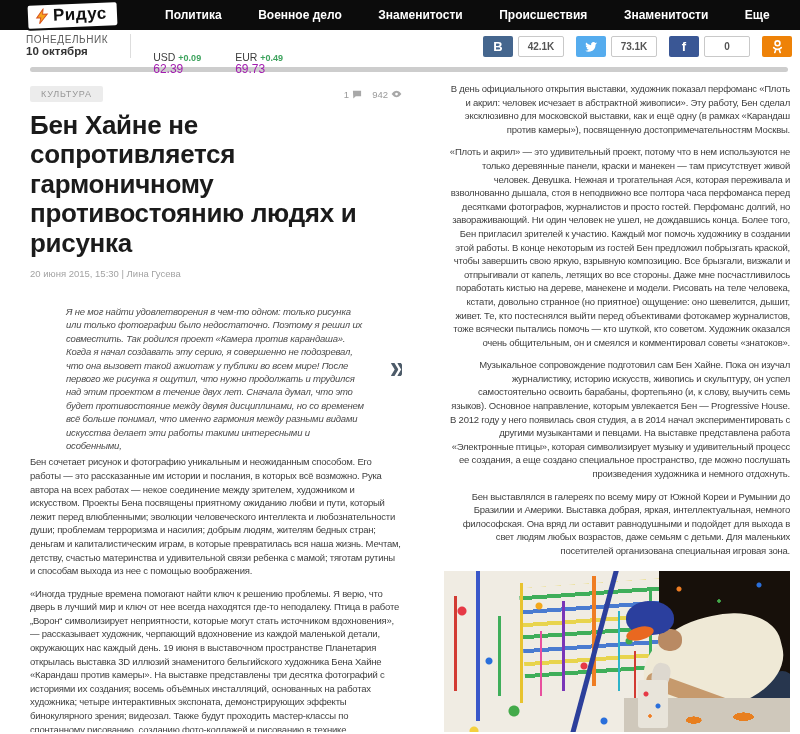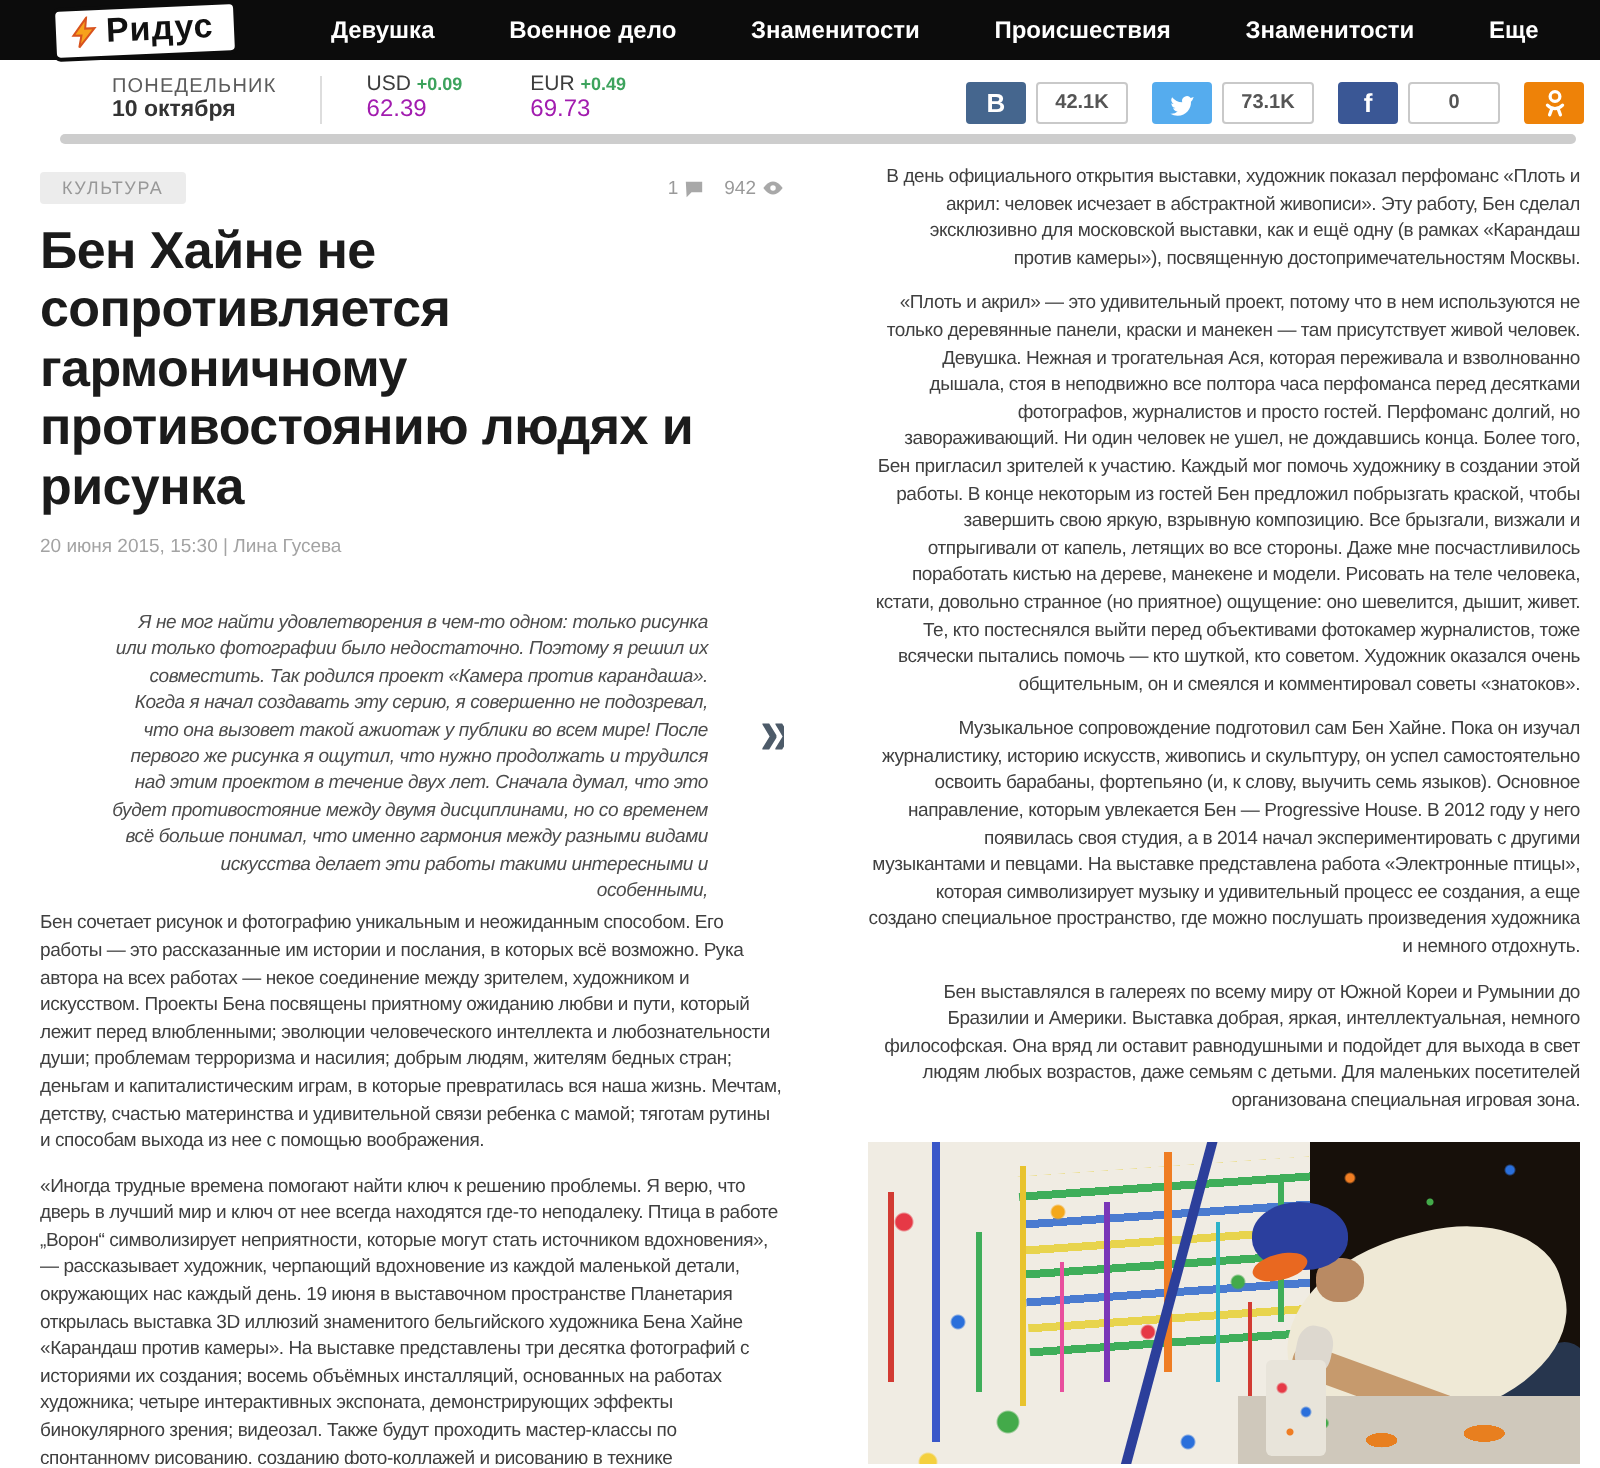--- a/index.html
+++ b/index.html
@@ -10,21 +10,21 @@
   .topbar { height:30px; background:#0c0c0c; display:flex; align-items:center; }
   .logo { position:relative; margin-left:28px; background:#fff; border-radius:2px;
     transform:rotate(-2.5deg); padding:1px 10px 2px 6px; display:flex; align-items:center;
     gap:3px; box-shadow:0 0 0 2px #0c0c0c; }
   .logo-text { font-size:17px; font-weight:800; color:#111; letter-spacing:.5px; }
   .nav { flex:1; display:flex; justify-content:space-around; align-items:center;
     padding:0 12px 0 30px; }
   .nav-item { color:#fff; font-size:12px; font-weight:bold; cursor:pointer; white-space:nowrap; }
 
   
-  .infobar { height:32px; display:flex; align-items:flex-end; padding-left:56px; background:#fff; }
+  .infobar { height:32px; display:flex; align-items:center; padding-left:26px; background:#fff; }
   .day-block { line-height:1.1; }
   .weekday { font-size:10px; color:#5c5c5c; letter-spacing:.6px; }
   .date { font-size:11.5px; font-weight:bold; color:#333; }
   .vdiv { width:1px; height:24px; background:#ddd; margin:0 22px; }
   .cur-block { line-height:1.15; margin-right:34px; }
   .cur-top { font-size:10.5px; color:#3d3d3d;margin-top:36px; }
   .cur-change { font-size:9px; color:#3da35d; font-weight:bold; }
   .cur-val { font-size:12px; font-weight:normal; color:#a21caf; }
   .socials { margin-left:auto; margin-right:8px; display:flex; align-items:center; gap:12px; }
   .badge { display:flex; align-items:center; cursor:pointer; }
@@ -34,38 +34,38 @@
   .badge-icon.tw { background:#55acee; }
   .badge-icon.fb { background:#3a5795; }
   .badge-icon.ok { background:#ee8208; }
   .badge-count { width:46px; height:21px; border:1px solid #c9c9c9; border-radius:2px;
     margin-left:5px; display:flex; align-items:center; justify-content:center;
     font-size:10px; font-weight:bold; color:#555; background:#fff; }
 
   .strip { height:5px; background:#cdcdcd; border-radius:3px; margin:5px 12px 0 30px; }
 
   
-  .content { display:flex; gap:42px; padding:6px 10px 0 20px; height:660px; overflow:hidden; }
+  .content { display:flex; gap:42px; padding:6px 10px 0 30px; height:660px; overflow:hidden; }
   .col-left { width:372px; flex:none; overflow:hidden; }
   .col-right { flex:1; display:flex; flex-direction:column; overflow:hidden; padding-top:4px;text-align:right; }
 
   .cat-row { display:flex; align-items:center; margin-top:8px; }
   .cat-tag { background:#ececec; color:#989898; font-size:9px; letter-spacing:.8px;
     padding:3px 11px; border-radius:2px; cursor:pointer; }
   .stats { margin-left:auto; display:flex; align-items:center; gap:10px;
     font-size:9.5px; color:#9a9a9a; }
   .stat { display:flex; align-items:center; gap:3px; }
 
   .title { font-size:26px; font-weight:800; color:#1b1b1b; line-height:1.13;
     letter-spacing:-.3px; margin:9px 0 10px; }
   .meta { font-size:9.5px; color:#a3a3a3; margin-bottom:26px; }
 
   p.body { font-size:9.5px; line-height:13.6px; letter-spacing:-.22px; color:#3f3f3f;
     margin:0 0 9px; }
-  .quote-wrap { position:relative; padding:0 38px 0 36px; margin:20px 0 3px;text-align:right; }
+  .quote-wrap { position:relative; padding:0 38px 0 36px; margin:20px 0 3px; }
   .quote-text { font-style:italic; font-size:9.5px; line-height:13.4px;
     letter-spacing:-.2px; color:#4c4c4c; }
   .qmark { position:absolute; font-size:29px; font-weight:800; color:#4d5b69; line-height:1; }
   .qmark.close { right:-4px; top:42%; transform:translateY(-50%) scaleY(1.15); }
   .quote-author { font-size:9px; font-weight:bold; color:#4a4a4a; text-align:right;
     padding-right:26px; margin:2px 0 10px; }
 
   
   .photo { position:relative; flex:1; min-height:130px; margin-top:4px; overflow:hidden;
     background:#f0ece3; }
@@ -140,21 +140,21 @@
 <div class="topbar">
   <div class="logo">
     <span>
       <svg class="icon-svg" width="16" height="16" viewBox="0 0 24 24">
         <path d="M14 1 L4 14 h6 L8 23 L20 9 h-7 z" fill="#f7a21b" stroke="#d8531e" stroke-width="1.5"></path>
       </svg>
     </span>
     <span class="logo-text">Ридус</span>
   </div>
   <div class="nav">
-    <span class="nav-item">Девушка</span>
+    <span class="nav-item">Политика</span>
     <span class="nav-item">Военное дело</span>
     <span class="nav-item">Знаменитости</span>
     <span class="nav-item">Происшествия</span>
     <span class="nav-item">Знаменитости</span>
     <span class="nav-item">Еще</span>
   </div>
 </div>
 
 <div class="infobar">
   <div class="day-block">

